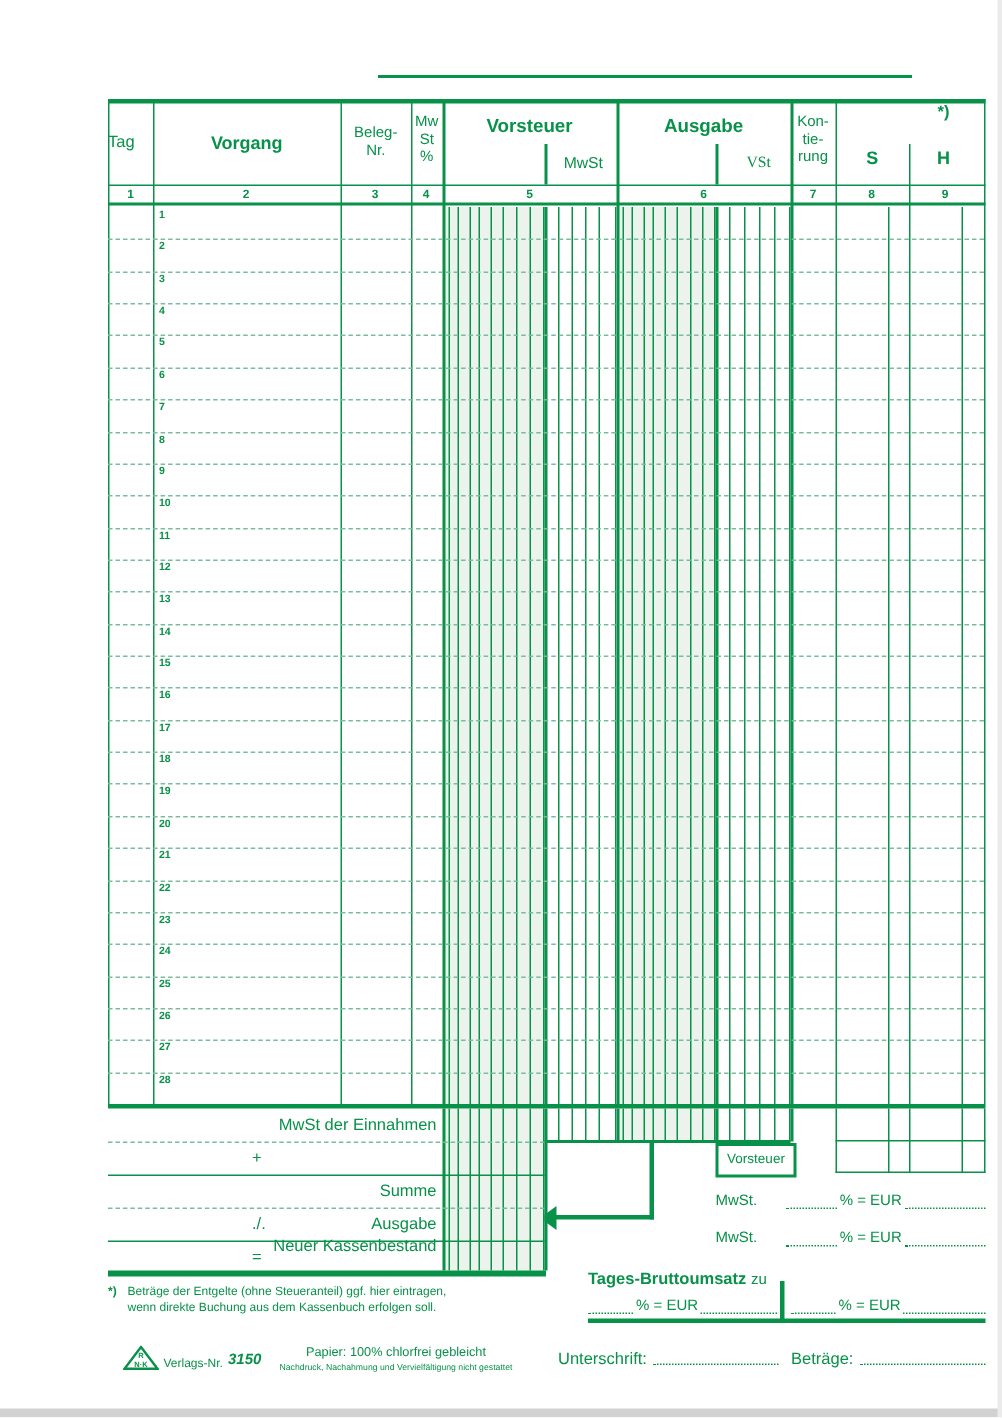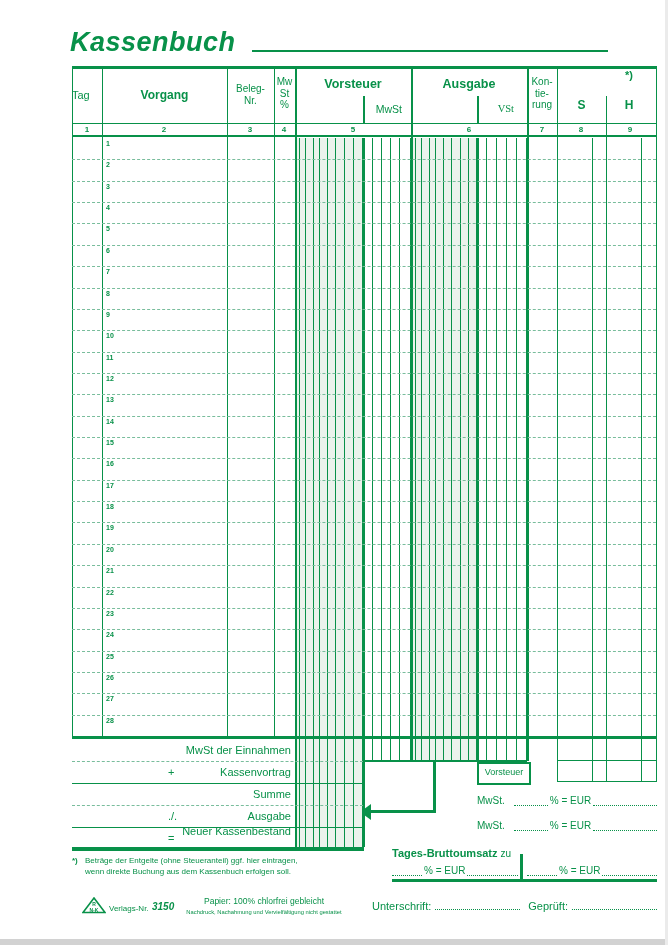--- a/index.html
+++ b/index.html
@@ -20,32 +20,31 @@
   .multi{white-space:pre-line;text-align:center;}
   .colnum{position:absolute;transform:translateX(-50%);font-size:8px;font-weight:bold;color:var(--green);}
   .rownum{position:absolute;font-size:7px;font-weight:bold;color:var(--green);}
   .sumlabel{position:absolute;text-align:right;font-size:11px;line-height:22px;color:var(--green);}
   .sumprefix{position:absolute;font-size:11px;line-height:22px;color:var(--green);}
   .title{font-style:italic;font-weight:bold;font-size:27px;letter-spacing:.5px;}
   .hbold{font-weight:bold;font-size:12.5px;}
   .hsmall{font-size:10px;line-height:11.5px;}
   .dotlead{border-bottom:1.5px dotted var(--green);}
   .mwrow,.eurrow,.sigrow{position:absolute;display:flex;align-items:flex-end;font-size:10px;color:var(--green);}
-  .mwrow span.lbl{margin-right:9px;}
+  .mwrow span.lbl{margin-right:19px;}
   .arrowhead{position:absolute;width:0;height:0;border-top:8px solid transparent;border-bottom:8px solid transparent;border-right:11px solid var(--green);}
   .vorsteuer{position:absolute;border:2px solid var(--green);background:#fff;text-align:center;font-size:9px;line-height:17px;color:var(--green);}
   .scan-bottom{position:absolute;left:0;top:939px;width:668px;height:6px;background:#d2d2d2;}
   .scan-right{position:absolute;left:665px;top:0;width:3px;height:945px;background:#ebebeb;}
 </style>
 </head>
 <body>
 
 <div id="sheet">
 
-  <div class="t title" style="left:70px;top:27px;">Kassenbuch</div>
   <div class="ln" style="left:252px;top:50px;width:356px;height:2px;"></div>
 
   <div class="t" style="left:625px;top:69px;width:30px;font-size:11px;font-weight:bold;">*)</div>
   <div class="t" style="left:72px;top:89px;width:30px;font-size:11px;">Tag</div>
   <div class="t hbold" style="left:102px;top:88px;width:125px;text-align:center;font-size:12px;">Vorgang</div>
   <div class="t hsmall multi" style="left:227px;top:83px;width:47px;">Beleg-
 Nr.</div>
   <div class="t hsmall multi" style="left:274px;top:76px;width:21px;">Mw
 St
 %</div>
@@ -97,21 +96,21 @@
   </svg>
   <div class="t" style="left:109px;top:904px;font-size:8px;">Verlags-Nr.</div>
   <div class="t" style="left:152px;top:901px;font-size:10px;font-weight:bold;font-style:italic;">3150</div>
   <div class="t" style="left:175px;top:896px;width:178px;text-align:center;">
     <div style="font-size:8.5px;">Papier: 100% chlorfrei gebleicht</div>
     <div style="font-size:5.8px;margin-top:3px;">Nachdruck, Nachahmung und Vervielfältigung nicht gestattet</div>
   </div>
   <div class="sigrow" style="left:372px;top:898px;width:285px;height:14px;font-size:11px;">
     <span>Unterschrift:</span>
     <span class="dotlead" style="flex:1;margin:0 8px 2px 4px;"></span>
-    <span>Geprüft:</span>
+    <span>Beträge:</span>
     <span class="dotlead" style="flex:1;margin:0 0 2px 4px;"></span>
   </div>
 
   <div class="scan-bottom"></div>
   <div class="scan-right"></div>
 <div class="stripe" style="left: 295px; top: 138px; height: 598px; background: rgb(235, 243, 236);">
       <div style="width: 5px;"></div>
       <div style="width: 6px;"></div>
       <div style="width: 8px;"></div>
       <div style="width: 6px;"></div>
@@ -278,21 +277,20 @@
     <div class="rownum" style="left: 106px; top: 631.214px;">24</div>
     <div class="dash" style="left: 72px; top: 650.571px; width: 584px;"></div>
     <div class="rownum" style="left: 106px; top: 652.571px;">25</div>
     <div class="dash" style="left: 72px; top: 671.929px; width: 584px;"></div>
     <div class="rownum" style="left: 106px; top: 673.929px;">26</div>
     <div class="dash" style="left: 72px; top: 693.286px; width: 584px;"></div>
     <div class="rownum" style="left: 106px; top: 695.286px;">27</div>
     <div class="dash" style="left: 72px; top: 714.643px; width: 584px;"></div>
     <div class="rownum" style="left: 106px; top: 716.643px;">28</div>
     <div class="sumlabel" style="left: 100px; top: 739px; width: 191px; height: 22px;">MwSt der Einnahmen</div>
-    <div class="sumlabel" style="left: 100px; top: 761px; width: 191px; height: 22px;">Kassenvortrag</div>
     <div class="sumprefix" style="left: 168px; top: 761px; height: 22px;">+</div>
     <div class="sumlabel" style="left: 100px; top: 783px; width: 191px; height: 22px;">Summe</div>
     <div class="sumlabel" style="left: 100px; top: 805px; width: 191px; height: 22px;">Ausgabe</div>
     <div class="sumprefix" style="left: 168px; top: 805px; height: 22px;">./.</div>
     <div class="sumlabel" style="left: 100px; top: 820px; width: 191px; height: 22px;">Neuer Kassenbestand</div>
     <div class="sumprefix" style="left: 168px; top: 827px; height: 22px;">=</div>
     <div class="mwrow" style="left: 477px; top: 793px; width: 180px; height: 13px;">
       <span class="lbl">MwSt.</span>
       <span class="dotlead" style="width: 34px;"></span>
       <span class="" style="margin: 0px 2px;">% = EUR</span>

